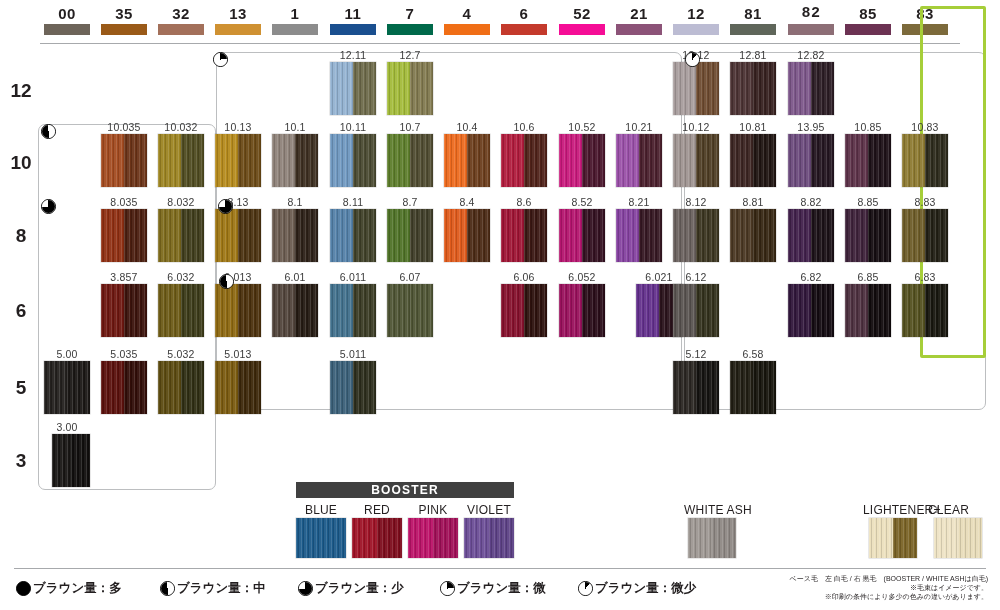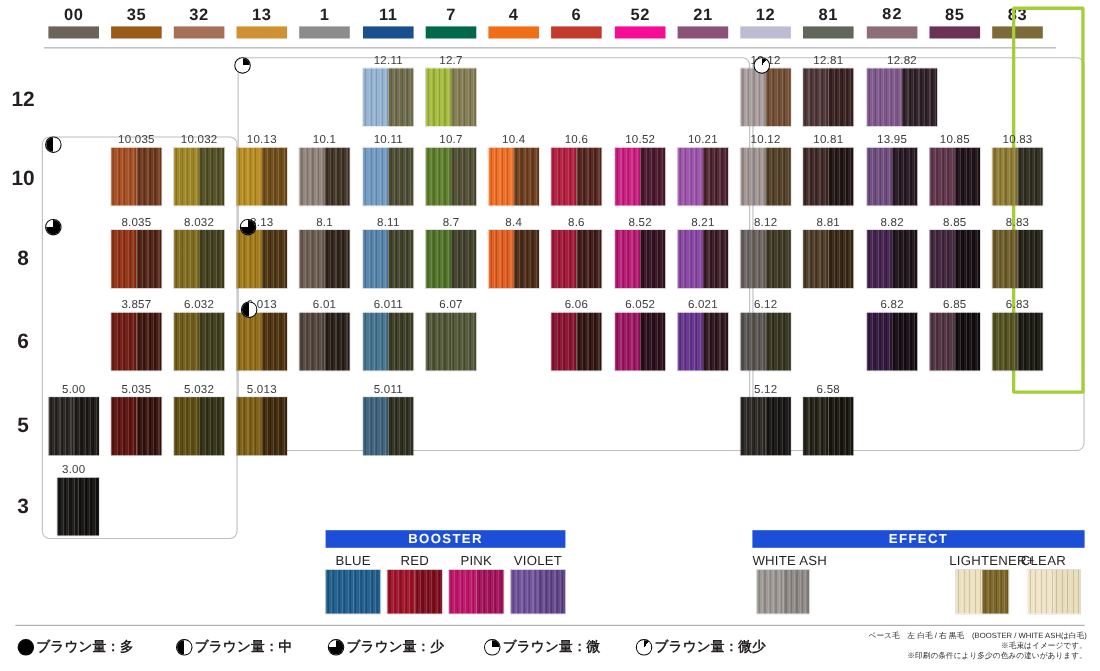--- a/index.html
+++ b/index.html
@@ -92,21 +92,21 @@
                 background:conic-gradient(from 180deg, #000 0deg 180deg, #fff 180deg 360deg); }
   
   .pie.p25 i  { left:0; top:0; width:100%; height:100%;
                 background:conic-gradient(#000 0deg 90deg, #fff 90deg 360deg); }
   
   .pie.p12 i  { left:0; top:0; width:100%; height:100%;
                 background:conic-gradient(#000 0deg 40deg, #fff 40deg 360deg); }
 
   
   .panel-title {
-    position:absolute; background:#1d4ed8; color:#fff;
+    position:absolute; background:#404040; color:#fff;
     font-size:12px; font-weight:bold; letter-spacing:1.2px;
     text-align:center; line-height:16px; height:16px;
   }
   .pl-label {
     position:absolute; font-size:12px; color:#231f20;
     text-align:center; letter-spacing:0.2px; white-space:nowrap;
   }
 
   
   .foot-rule {
@@ -230,21 +230,21 @@
           <div class="half" style="background: rgb(110, 75, 48);"></div>
         </div>
       </div>
       <div class="sw" style="left: 730px; top: 62px; width: 46px; height: 53px;">
         <div class="code">12.81</div>
         <div class="tile">
           <div class="half" style="background: rgb(75, 50, 51);"></div>
           <div class="half" style="background: rgb(54, 32, 31);"></div>
         </div>
       </div>
-      <div class="sw" style="left: 788px; top: 62px; width: 64px; height: 53px;">
+      <div class="sw" style="left: 788px; top: 62px; width: 46px; height: 53px;">
         <div class="code">12.82</div>
         <div class="tile">
           <div class="half" style="background: rgb(124, 86, 137);"></div>
           <div class="half" style="background: rgb(43, 28, 36);"></div>
         </div>
       </div>
       <div class="sw" style="left: 101px; top: 134px; width: 46px; height: 53px;">
         <div class="code">10.035</div>
         <div class="tile">
           <div class="half" style="background: rgb(163, 75, 32);"></div>
@@ -503,21 +503,21 @@
           <div class="half" style="background: rgb(45, 17, 13);"></div>
         </div>
       </div>
       <div class="sw" style="left: 559px; top: 284px; width: 46px; height: 53px;">
         <div class="code">6.052</div>
         <div class="tile">
           <div class="half" style="background: rgb(153, 16, 92);"></div>
           <div class="half" style="background: rgb(41, 12, 24);"></div>
         </div>
       </div>
-      <div class="sw" style="left: 616px; top: 284px; width: 46px; height: 53px;">
+      <div class="sw" style="left: 636px; top: 284px; width: 46px; height: 53px;">
         <div class="code">6.021</div>
         <div class="tile">
           <div class="half" style="background: rgb(99, 48, 140);"></div>
           <div class="half" style="background: rgb(42, 18, 27);"></div>
         </div>
       </div>
       <div class="sw" style="left: 673px; top: 284px; width: 46px; height: 53px;">
         <div class="code">6.12</div>
         <div class="tile">
           <div class="half" style="background: rgb(89, 83, 80);"></div>
@@ -648,21 +648,20 @@
       </div>
       <div class="pl-label" style="left: 464px; top: 503px; width: 50px;">VIOLET</div>
       <div class="sw" style="left: 464px; top: 518px; width: 50px; height: 40px;">
         <div class="tile">
           <div class="half" style="background: rgb(107, 77, 150);"></div>
           <div class="half" style="background: rgb(93, 65, 134);"></div>
         </div>
       </div>
     </div>
 
-  <div class="panel-title" style="left:684px; top:482px; width:302px;">EFFECT</div>
   <div id="effect-items">
       <div class="pl-label" style="left: 684px; top: 503px; width: 82px; text-align: left;">WHITE ASH</div>
       <div class="sw" style="left: 688px; top: 518px; width: 48px; height: 40px;">
         <div class="tile">
           <div class="half" style="background: rgb(157, 151, 146);"></div>
           <div class="half" style="background: rgb(142, 136, 132);"></div>
         </div>
       </div>
       <div class="pl-label" style="left: 863px; top: 503px; width: 62px; text-align: center;">LIGHTENER+</div>
       <div class="sw" style="left: 869px; top: 518px; width: 48px; height: 40px;">

